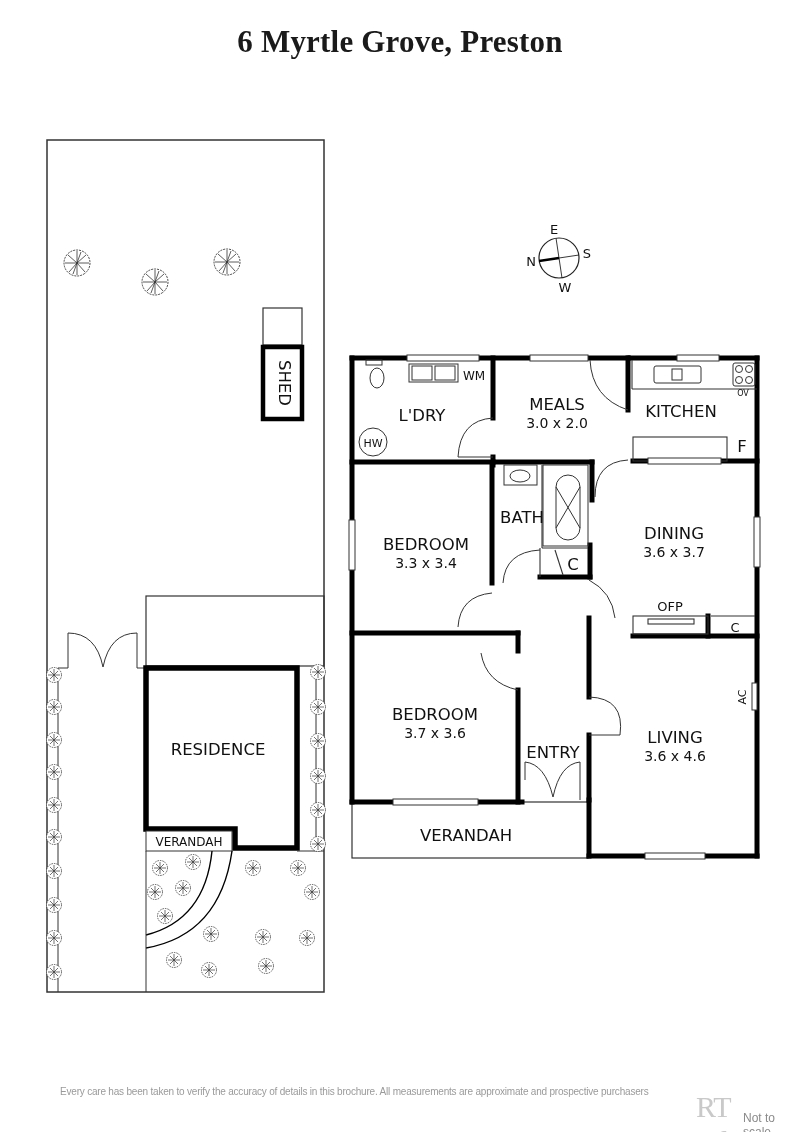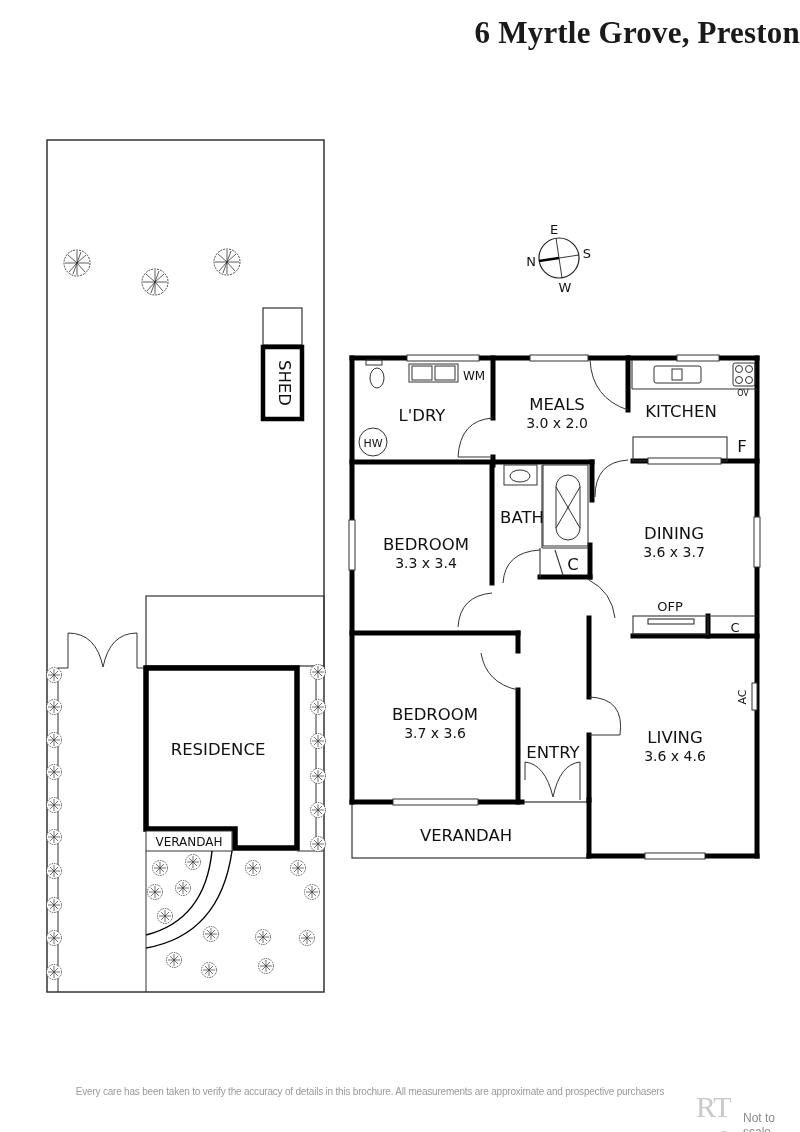--- a/index.html
+++ b/index.html
@@ -1,28 +1,28 @@
 <!DOCTYPE html>
 <html><head>
 <meta charset="utf-8">
 <style>
   html, body { margin: 0; padding: 0; background: #ffffff; }
   body { width: 800px; height: 1132px; position: relative; overflow: hidden; font-family: "DejaVu Sans", sans-serif; }
   .title {
-    position: absolute; left: 0; top: 15px; width: 800px; text-align: right;
+    position: absolute; left: 0; top: 24px; width: 800px; text-align: center;
     font-family: "Liberation Serif", "DejaVu Serif", serif; font-weight: bold;
     font-size: 31px; color: #1a1a1a; letter-spacing: 0.2px;
   }
   svg.plan { position: absolute; left: 0; top: 0; }
   .lbl { font-family: "DejaVu Sans", sans-serif; fill: #111; }
   .room { font-size: 16.5px; }
   .dim { font-size: 14px; }
   .small { font-size: 12px; }
   .footer {
-    position: absolute; left: 60px; top: 1086px; width: 620px; text-align: center;
+    position: absolute; left: 60px; top: 1086px; width: 620px; 
     font-family: "Liberation Sans", sans-serif; font-size: 10px; line-height: 12px; color: #9a9a9a;
     letter-spacing: -0.2px;
   }
   .brand {
     position: absolute; left: 696px; top: 1090px; font-family: "Liberation Serif", serif;
     font-size: 30px; color: #c9c9c9; letter-spacing: -1px;
   }
   .noscale {
     position: absolute; left: 743px; top: 1111px; font-family: "Liberation Sans", sans-serif;
     font-size: 12px; color: #8a8a8a;

